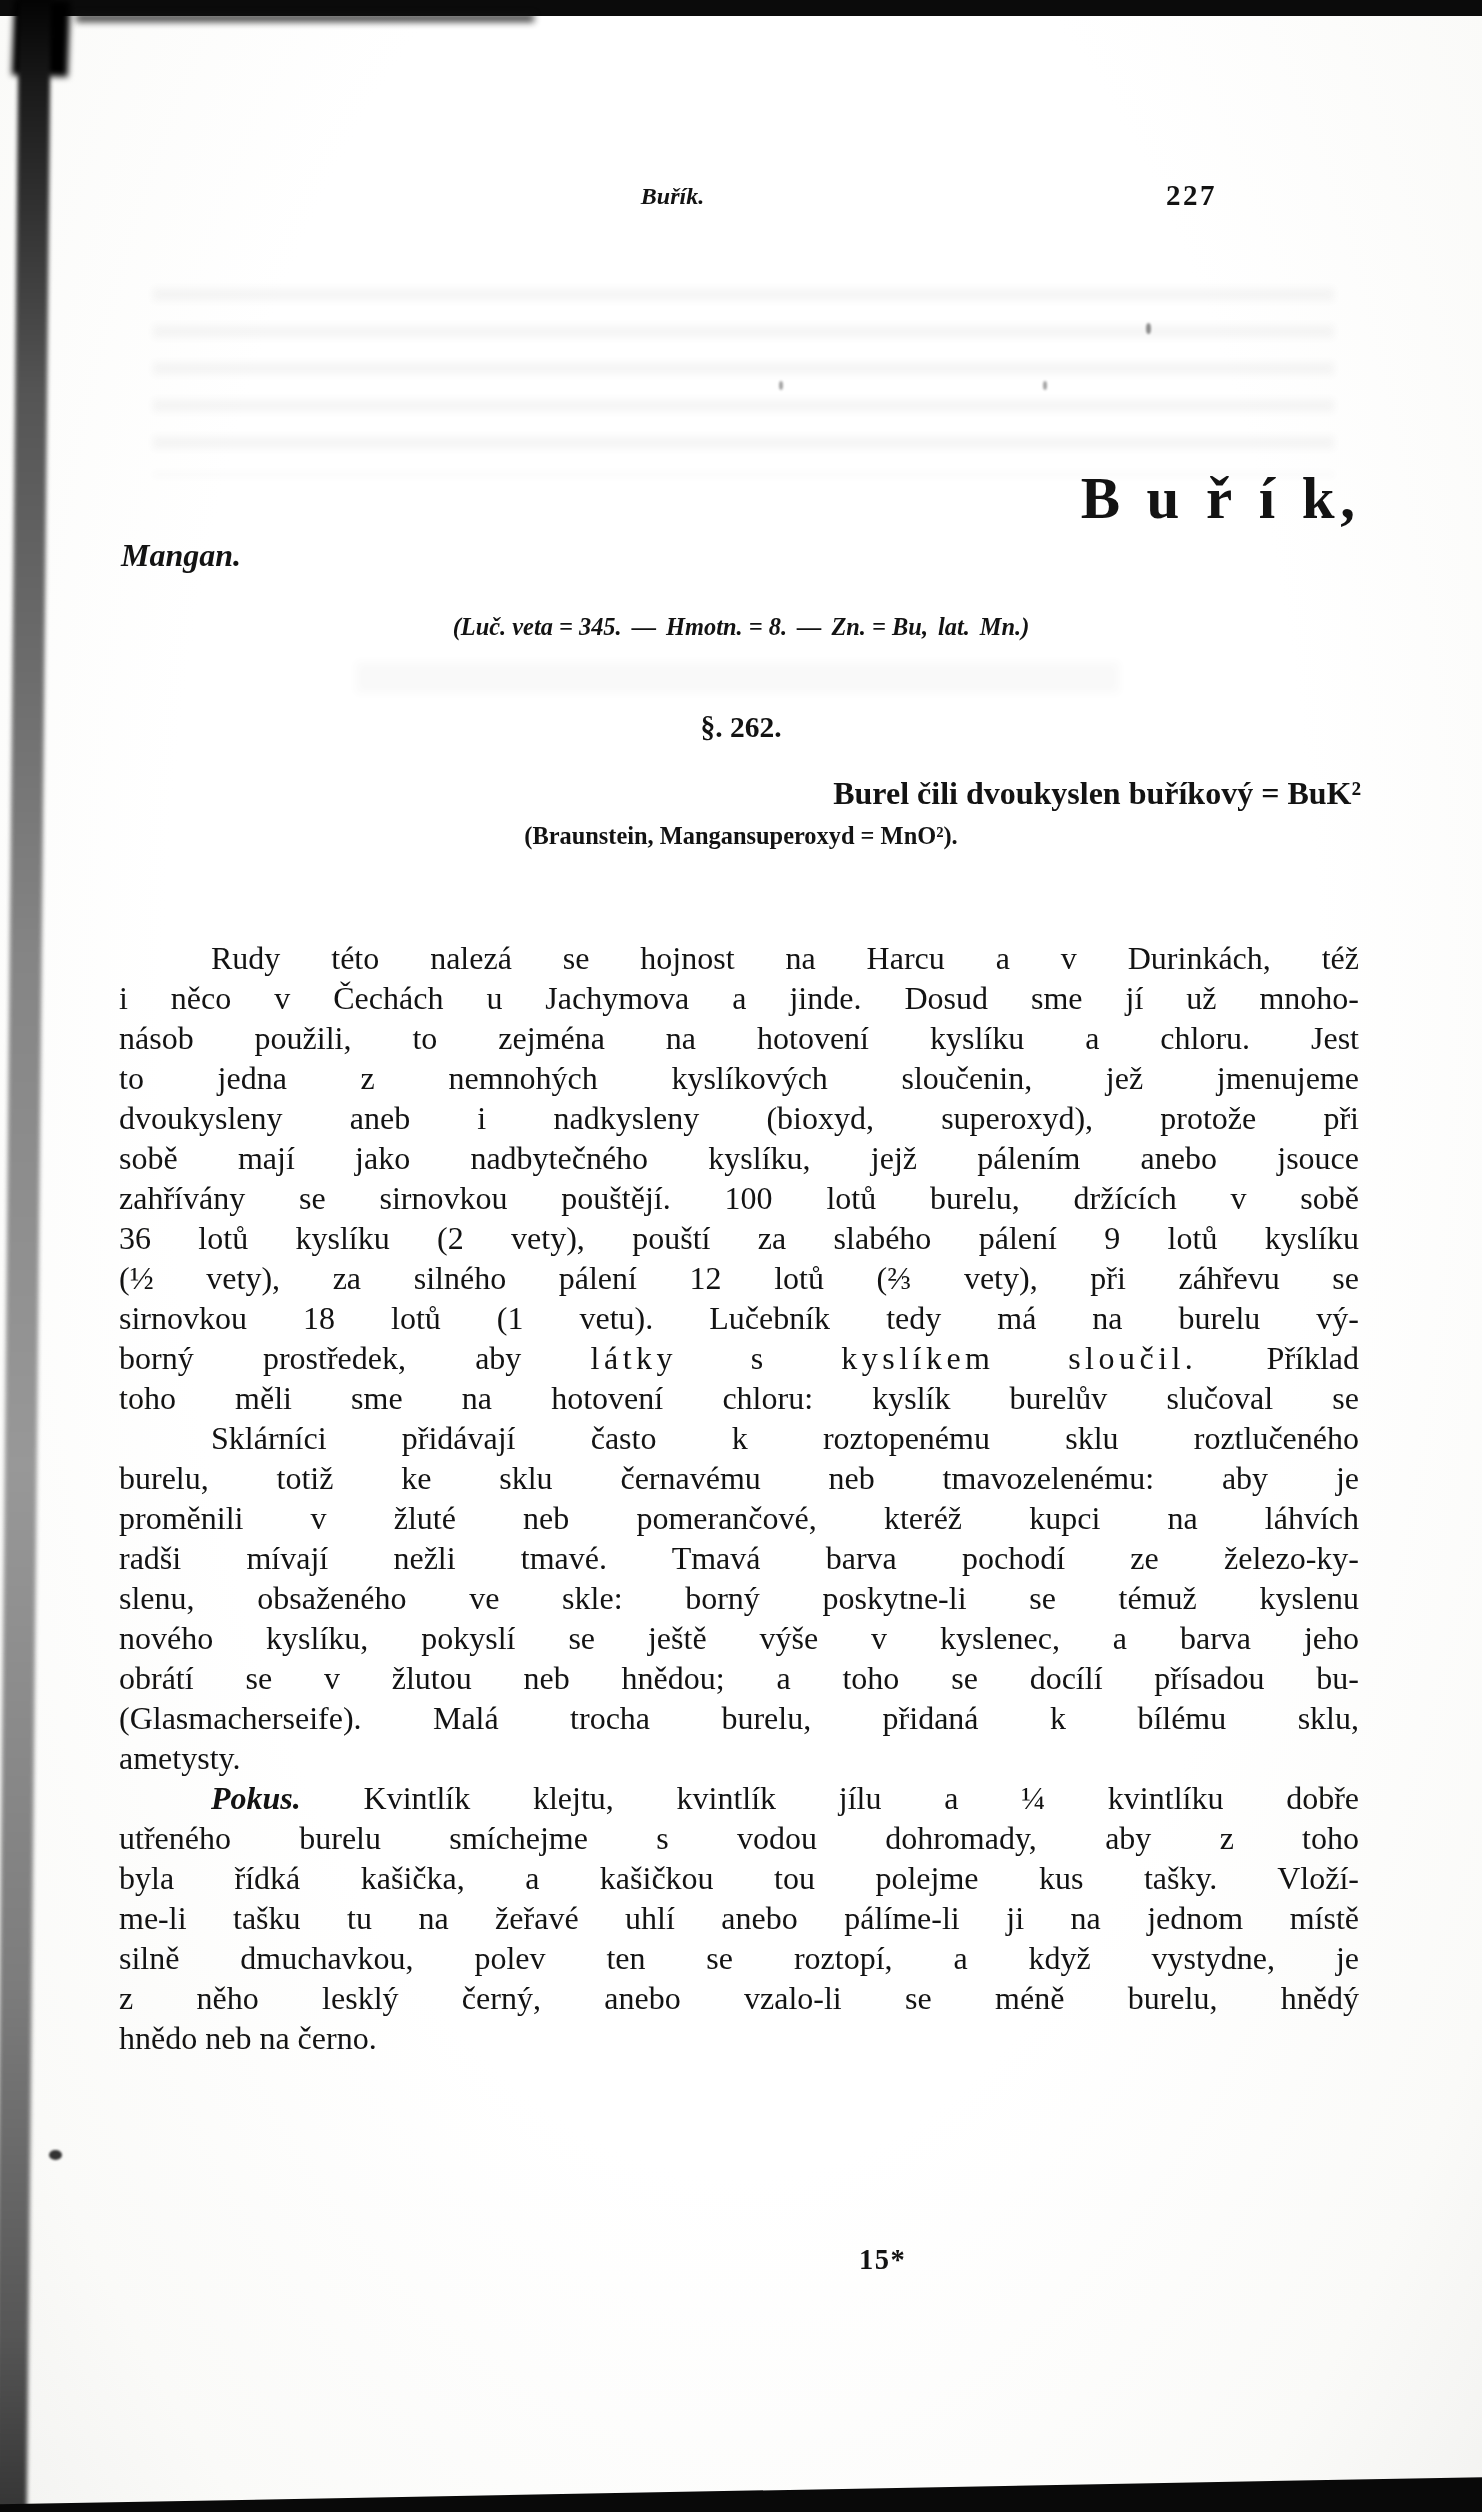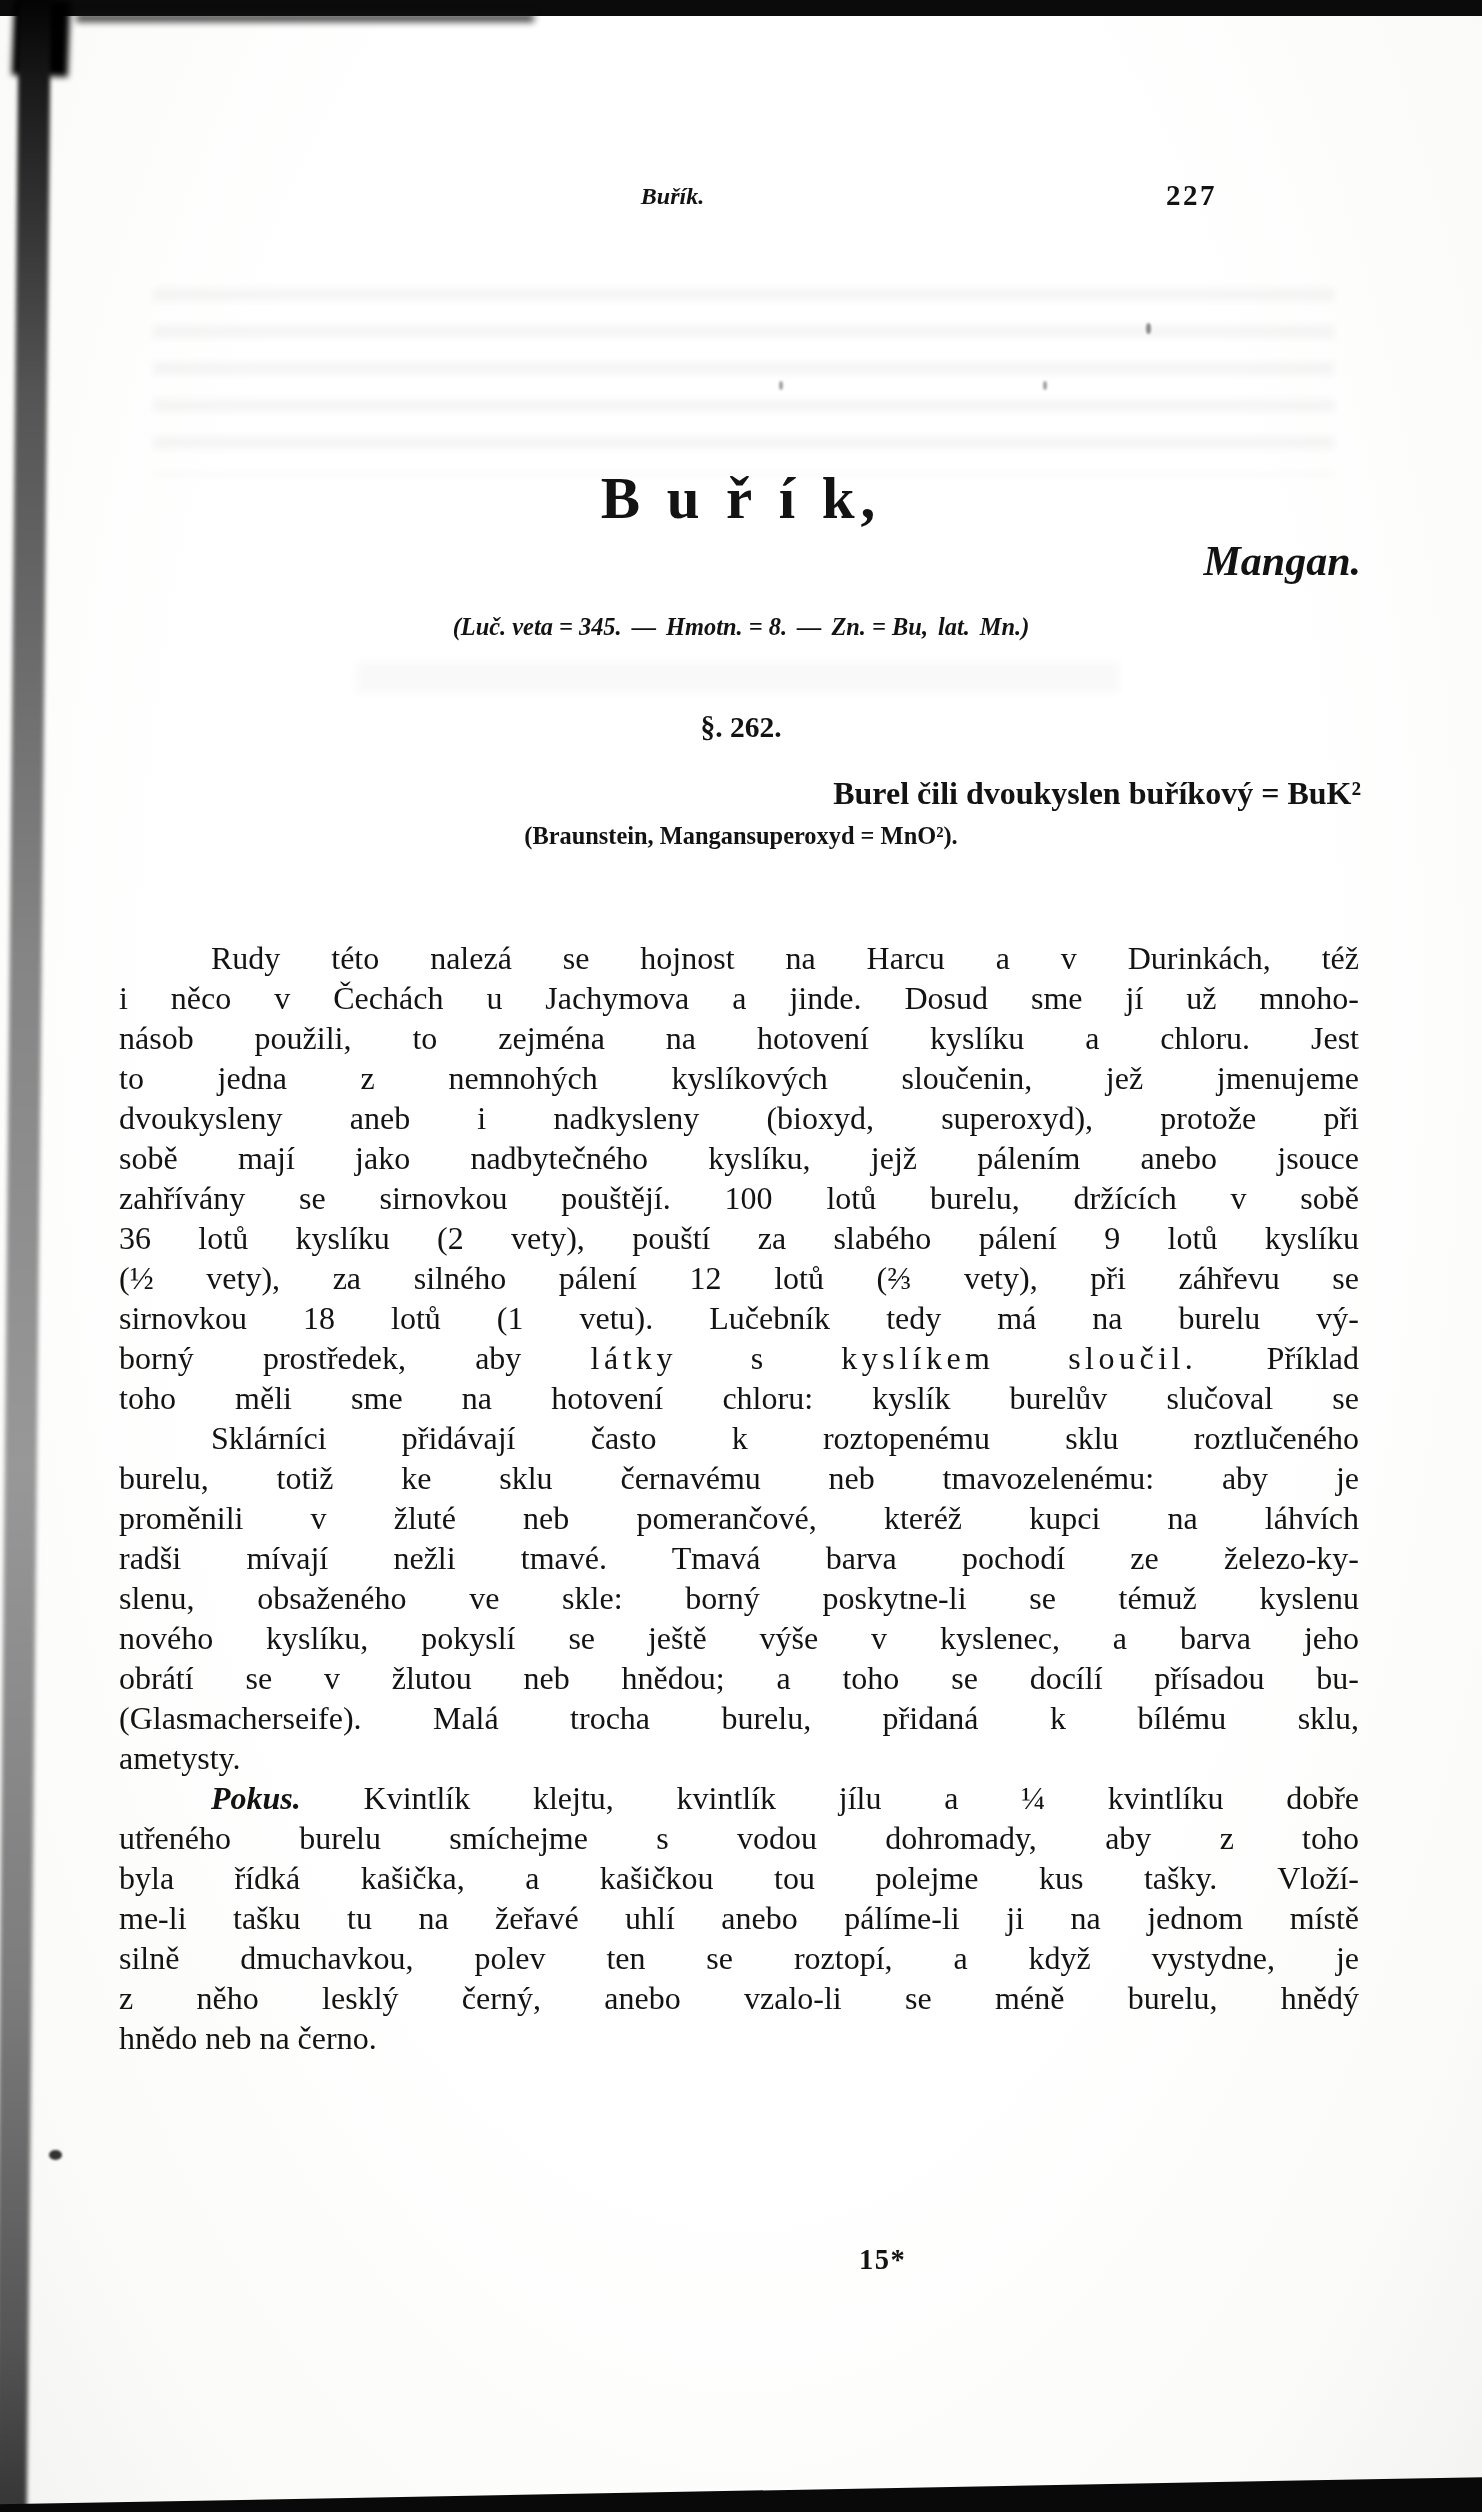--- a/index.html
+++ b/index.html
@@ -23,24 +23,24 @@
     transform:rotate(2deg);}
   .speck{background:#333;border-radius:50%;filter:blur(1px);}
   .ghost{top:288px;left:153px;width:1181px;height:188px;opacity:.05;filter:blur(3.6px);
     background:repeating-linear-gradient(to bottom,#555 0 13.2px,transparent 13.2px 37px);}
   .ghost2{top:662px;left:356px;width:763px;height:30.5px;opacity:.03;filter:blur(4.1px);background:#555;}
   
   .running-title{top:183px;left:520px;width:305px;text-align:center;
     font-style:italic;font-weight:600;font-size:24px;}
   .page-number{top:179px;left:1166px;font-weight:bold;font-size:29px;letter-spacing:2.5px;}
   
-  .main-title{top:464px;left:121px;width:1240px;text-align:center;
+  .main-title{top:464px;left:121px;width:1240px;text-align:right;
     font-weight:bold;font-size:59px;letter-spacing:.10em;}
-  .subtitle{top:537px;left:121px;width:1240px;text-align:right;
-    font-style:italic;font-weight:bold;font-size:42px;}
+  .subtitle{top:537px;left:121px;width:1240px;text-align:left;
+    font-style:italic;font-weight:bold;font-size:32px;}
   .info-line{top:613px;left:121px;width:1240px;text-align:center;
     font-weight:bold;font-size:24.4px;}
   .info-line span{margin:0 5px;font-style:italic;}
   .it{font-style:italic;}
   .itb{font-style:italic;font-weight:bold;}
   
   .section-number{top:711px;left:121px;width:1240px;text-align:center;
     font-weight:bold;font-size:29.5px;}
   .section-heading{top:759px;left:121px;width:1240px;text-align:right;
     font-weight:bold;font-size:32px;margin-top:16px;}

